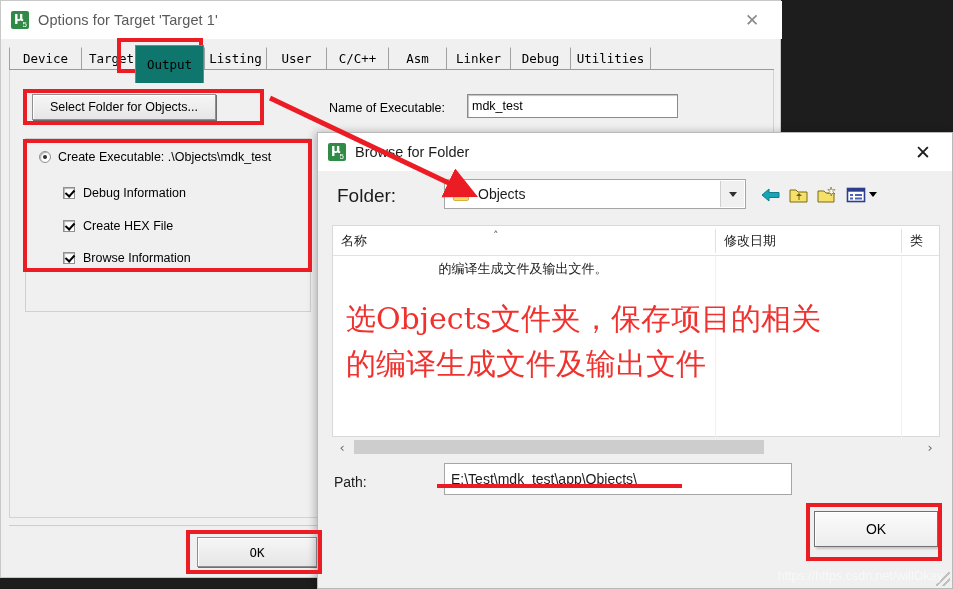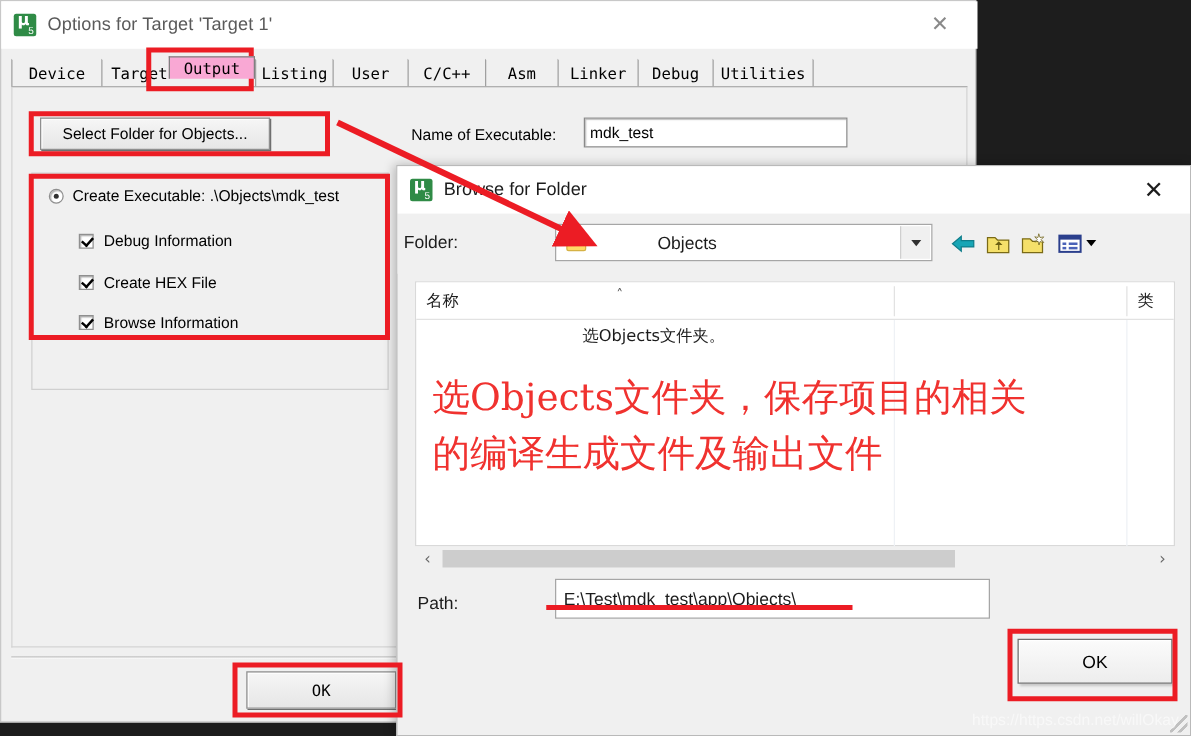--- a/index.html
+++ b/index.html
@@ -52,21 +52,21 @@
   .tab {
     position: absolute; top: 2px; height: 22px;
     background: #f0f0f0;
     font-family: "DejaVu Sans Mono", monospace;
     font-size: 12.5px; color: #000;
     display: flex; align-items: center; justify-content: center;
     border-left: 1px solid #a0a0a0;
     border-top: 1px solid transparent;
   }
   .tab.sel {
-    top: 0px; height: 18px; background: #f9a8d4;
+    top: 0px; height: 38px; background: #0f766e;
     border-left: 1px solid #808080; border-right: 1px solid #808080;
     border-top: 1px solid #808080;
     z-index: 3;
   }
   .tab-underline {
     position: absolute; left: 8px; top: 68px; width: 765px; height: 1px;
     background: #9a9a9a;
   }
 
   
@@ -154,26 +154,26 @@
   .br-close {
     position: absolute; right: 8px; top: 6px; width: 42px; height: 26px;
     display: flex; align-items: center; justify-content: center;
     font-size: 19px; color: #1c1c1c; font-family: "DejaVu Sans", sans-serif;
   }
   .br-folderbar {
     position: absolute; left: 0; top: 38px; width: 100%; height: 48px;
     background: #f0f0f0;
   }
   .folder-lbl {
-    position: absolute; left: 5px; top: 14px; font-size: 14px; color: #1c1c1c;
+    position: absolute; left: 19px; top: 14px; font-size: 19px; color: #1c1c1c;
   }
   .folder-combo {
     position: absolute; left: 126px; top: 8px; width: 302px; height: 30px;
     background: #fff; border: 1px solid #a6a6a6;
-    display: flex; align-items: center; gap: 48px;
+    display: flex; align-items: center;
   }
   .folder-ico {
     width: 16px; height: 13px; margin-left: 8px; margin-right: 9px;
     background: #ffd966; border: 1px solid #d6b245;
     border-radius: 1px 2px 2px 2px; position: relative; flex: 0 0 auto;
   }
   .folder-ico::before {
     content: ""; position: absolute; left: -1px; top: -4px;
     width: 7px; height: 4px; background: #ffd966;
     border: 1px solid #d6b245; border-bottom: none; border-radius: 1px 2px 0 0;
@@ -372,26 +372,27 @@
           <path d="M23 7 L31 7 L27 12 Z" fill="#000"></path>
         </svg>
       </span>
     </div>
 
     <div class="filelist">
       <div class="fl-header">
         <span class="col" style="left:0px;   width:382px;">名称</span>
         <span class="sort-caret">˄</span>
         <span class="col-sep" style="left:382px;"></span>
+        <span class="col" style="left:383px; width:185px;">修改日期</span>
         <span class="col-sep" style="left:568px;"></span>
         <span class="col" style="left:569px; width:39px;">类</span>
       </div>
       <span class="vline" style="left:382px;"></span>
       <span class="vline" style="left:568px;"></span>
-      <div class="empty-msg">选Objects文件夹。</div>
+      <div class="empty-msg">的编译生成文件及输出文件。</div>
     </div>
 
     <div class="hscroll">
       <span class="hs-arrow" style="left:0px;">‹</span>
       <span class="hs-thumb"></span>
       <span class="hs-arrow" style="left:588px;">›</span>
     </div>
 
     <span class="path-lbl">Path:</span>
     <div class="path-box">E:\Test\mdk_test\app\Objects\</div>

